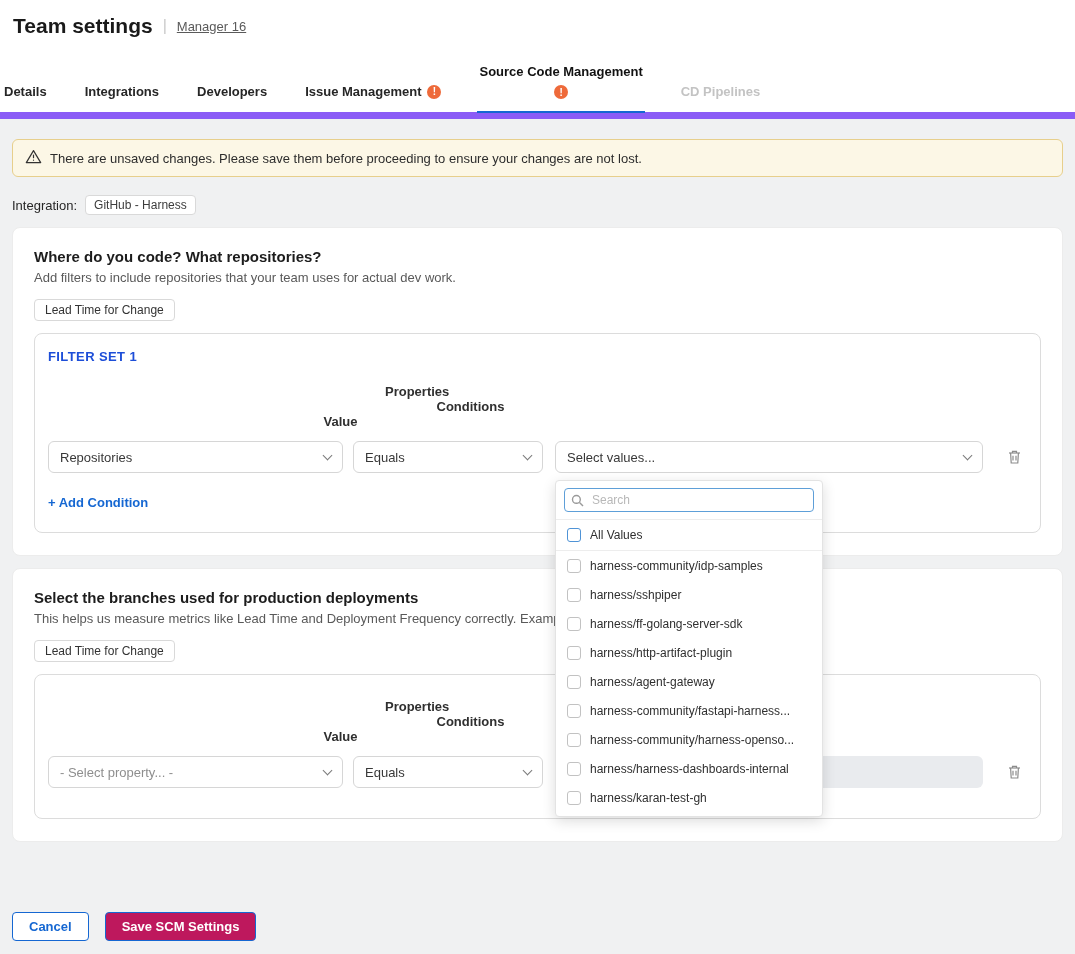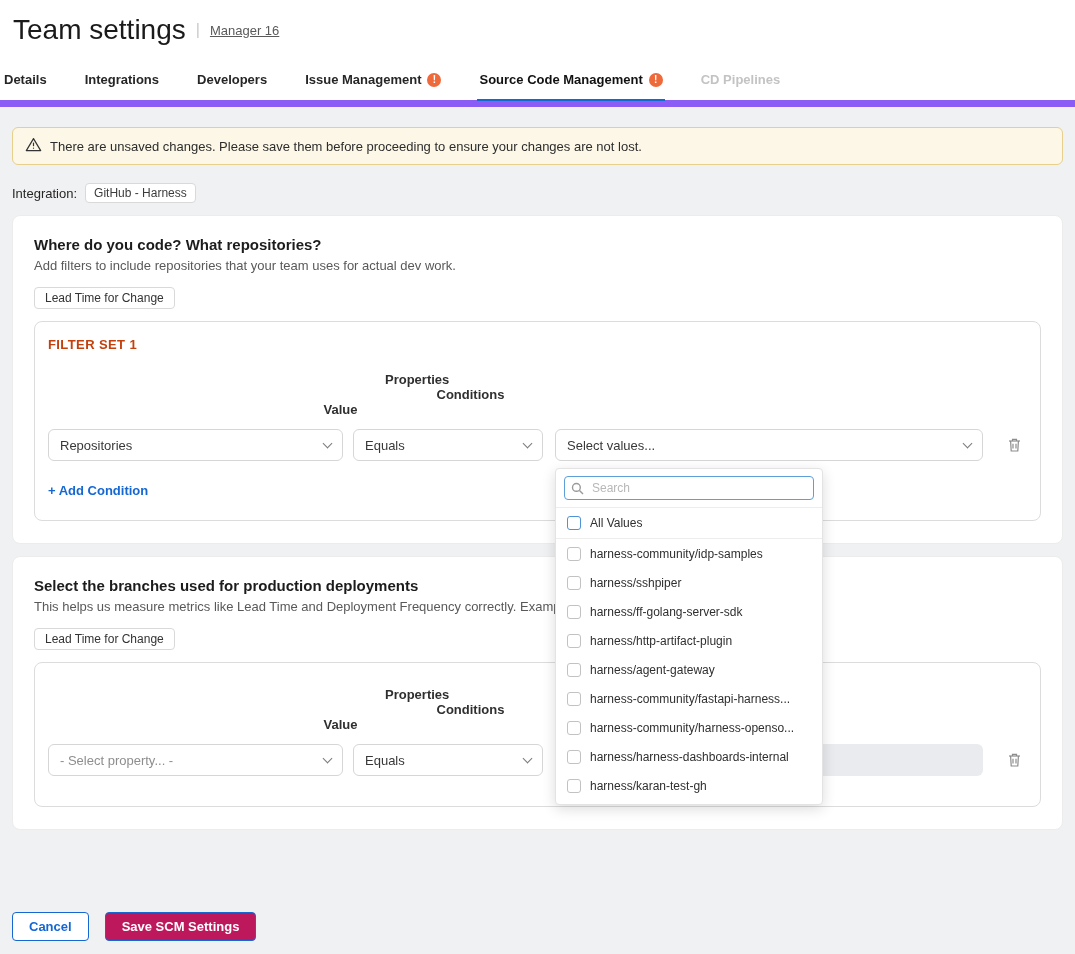--- a/index.html
+++ b/index.html
@@ -3,49 +3,49 @@
 <meta charset="utf-8">
 <style>
   * { box-sizing: border-box; margin: 0; padding: 0; }
   html,body { background:#f0f1f2; }
   body { font-family: "Liberation Sans", sans-serif; }
   .page { position:relative; width:1075px; height:954px; background:#f0f1f2; overflow:hidden; }
 
   
   .topbar { background:#fff; padding-top:14px; }
   .title-row { display:flex; align-items:center; gap:10px; padding:0 24px 0 13px; }
-  .page-title { font-size:28px; font-weight:400; color:#1a1a1a; }
+  .page-title { font-size:21px; font-weight:700; color:#1a1a1a; }
   .title-sep { color:#c9c9c9; font-size:16px; }
   .title-sub { font-size:13px; color:#5a5a5a;text-decoration:underline; }
 
   .tabs { display:flex; align-items:flex-end; padding:0 2px; margin-top:26px; border-bottom:7px solid #8b5cf6; }
   .tab { display:flex; align-items:center; gap:6px; padding:0 2px 12px; margin-right:34px;
          font-size:13px; font-weight:600; color:#262626; cursor:pointer;
          border-bottom:2px solid transparent; margin-bottom:-1px; }
-  .tab.active { color:#111; border-bottom-color:#1567d2; }
+  .tab.active { color:#111; border-bottom-color:#1567d2;flex-direction:column; }
   .tab.disabled { color:#c3c3c3; cursor:default; }
   .warn-badge { width:14px; height:14px; border-radius:50%; background:#ee6a3a; color:#fff;
                 font-size:10px; font-weight:700; display:inline-flex; align-items:center; justify-content:center; }
 
   
   .content { padding:0 12px; }
   .banner { margin-top:20px; background:#fcf7e6; border:1px solid #e7cf8c; border-radius:6px;
             padding:9px 12px; display:flex; align-items:center; gap:8px; font-size:13px; color:#2d2d2d; }
 
   .integration-row { margin-top:18px; display:flex; align-items:center; gap:8px; font-size:13px; color:#262626; }
   .chip { background:#fff; border:1px solid #d9d9d9; border-radius:4px; padding:2px 8px; font-size:12px; color:#3c3c3c; }
 
   .card { background:#fff; border:1px solid #ececec; border-radius:8px; margin-top:12px; padding:20px 21px 22px; }
   .card-title { font-size:15px; font-weight:700; color:#1c1c1c; }
   .card-sub { font-size:13px; color:#595959; margin-top:5px; }
   .tag { display:inline-block; margin-top:14px; border:1px solid #d9d9d9; border-radius:4px;
          padding:3px 10px; font-size:12px; color:#333; background:#fff; }
 
   .filter-set { margin-top:12px; border:1px solid #dcdcdc; border-radius:8px; padding:15px 13px 22px; }
-  .fs-title { font-size:13px; font-weight:700; letter-spacing:.4px; color:#c2410c; }
+  .fs-title { font-size:13px; font-weight:700; letter-spacing:.4px; color:#1d4ed8; }
   .row { display:flex; align-items:center; }
   .labels-row { margin-top:20px; font-size:13px; font-weight:700; color:#2f2f2f;flex-direction:column; }
   .col-prop { width:295px; margin-right:10px; }
   .col-cond { width:190px; margin-right:12px; }
   .col-value { width:428px; position:relative; }
   .controls-row { margin-top:12px; }
 
   .select { height:32px; width:100%; border:1px solid #d6d6d6; border-radius:6px; background:#fff;
             display:flex; align-items:center; justify-content:space-between; padding:0 11px;
             font-size:13px; color:#383838; cursor:pointer; }

